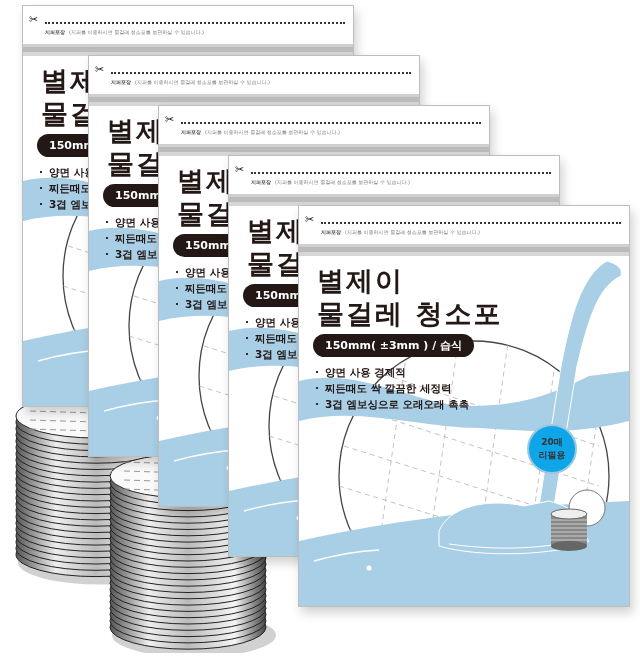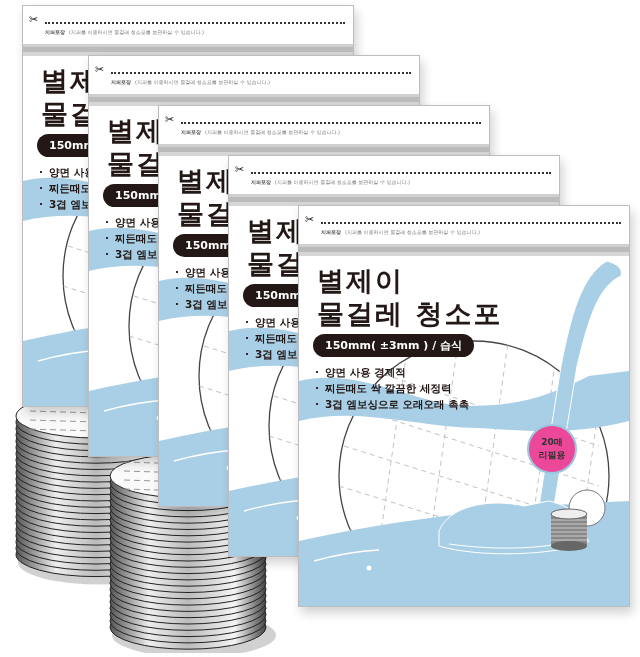--- a/index.html
+++ b/index.html
@@ -10,21 +10,21 @@
   .scissors{position:absolute;left:6px;top:8px;font-size:11px;color:#222;line-height:1;}
   .ziplabel{position:absolute;left:22px;top:23px;font-size:5px;color:#444;font-weight:bold;white-space:nowrap;}
   .ziplabel .tiny{font-weight:normal;color:#777;margin-left:4px;}
   .zipband{position:absolute;left:0;right:0;top:38px;height:12px;background:linear-gradient(#d0d0d0 0,#d0d0d0 3px,#bbbbbb 3px,#bbbbbb 8px,#d6d6d6 8px);}
   .title{position:absolute;left:18px;top:58px;font-size:27px;line-height:33px;font-weight:900;color:#231816;letter-spacing:2px;font-family:"DejaVu Sans",sans-serif;}
   .pill{position:absolute;left:14px;top:128px;background:#231816;color:#fff;border-radius:14px;padding:4px 12px;font-size:11px;font-weight:bold;white-space:nowrap;}
   .bullets{position:absolute;left:16px;top:158px;margin:0;padding:0;list-style:none;}
   .bullets li{font-size:10.5px;font-weight:bold;color:#231816;line-height:16px;white-space:nowrap;}
   .bullets li::before{content:"·";margin-right:6px;}
   .water{position:absolute;left:0;top:0;width:330px;height:400px;}
-  .badge{position:absolute;left:228px;top:218px;width:46px;height:46px;border-radius:50%;background:#ec4899;border:2px solid #9cc7e0;font-size:9px;font-weight:bold;color:#333;text-align:center;line-height:13px;display:flex;flex-direction:column;justify-content:center;}
+  .badge{position:absolute;left:228px;top:218px;width:46px;height:46px;border-radius:50%;background:#0ea5e9;border:2px solid #9cc7e0;font-size:9px;font-weight:bold;color:#333;text-align:center;line-height:13px;display:flex;flex-direction:column;justify-content:center;}
   .stack{position:absolute;}
 </style>
 </head>
 <body>
 
 <div id="pkgs">
     <div class="pkg" style="left: 22px; top: 5px; z-index: 1;">
     <svg class="water" viewBox="0 0 330 400">
 
       <defs>

